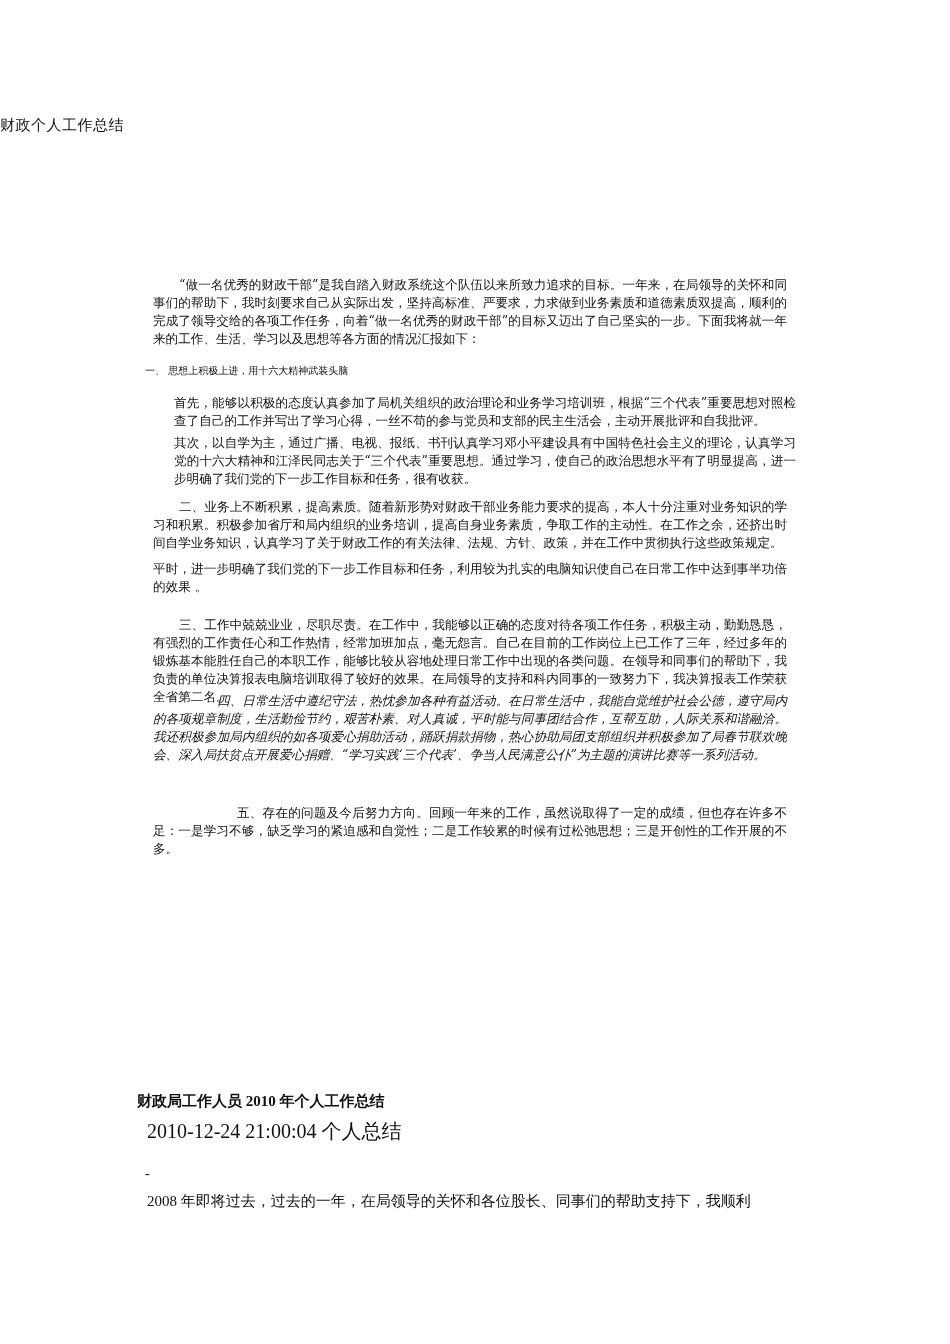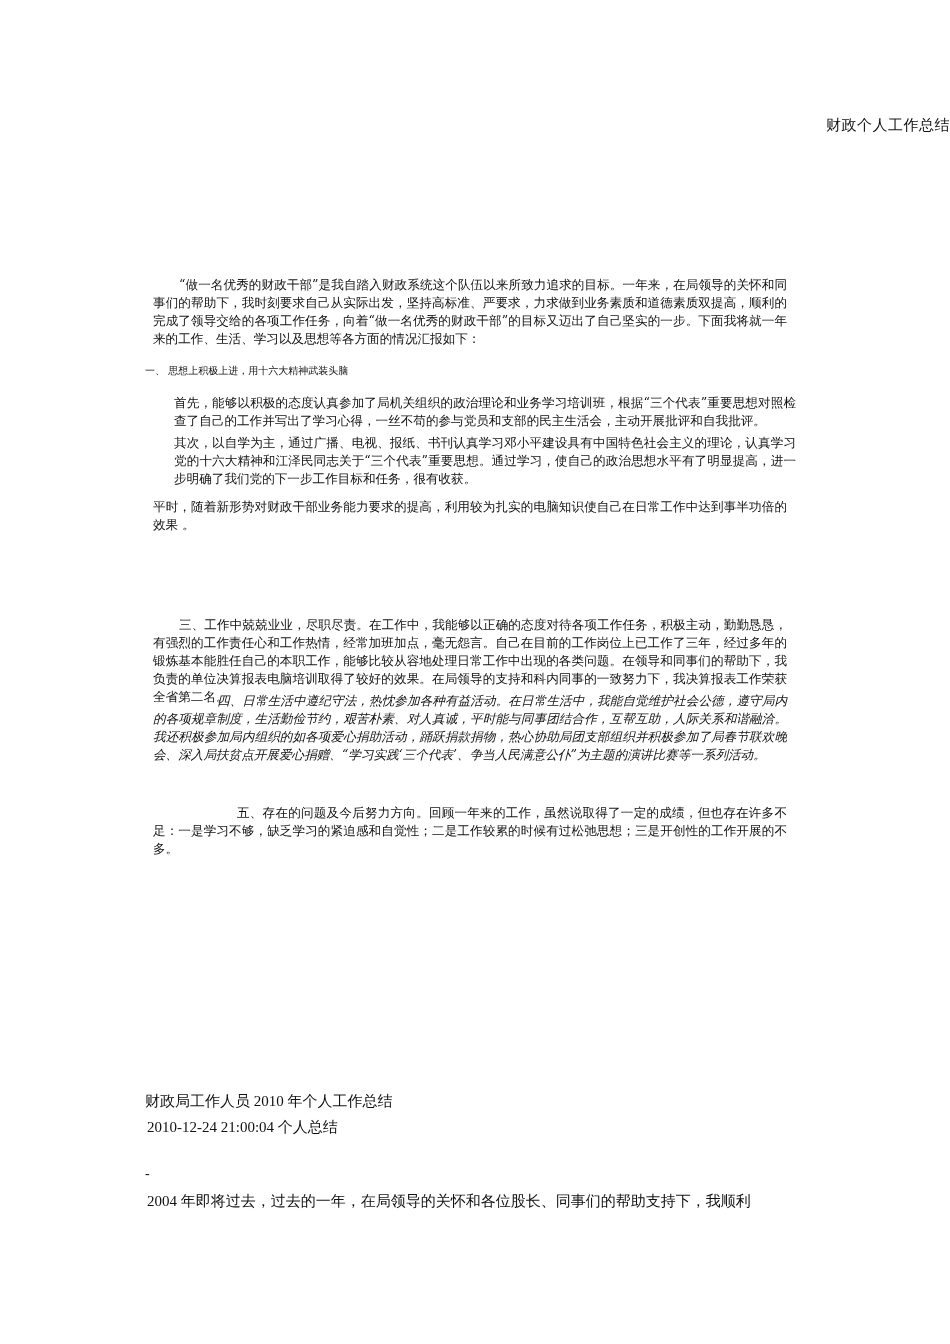--- a/index.html
+++ b/index.html
@@ -3,21 +3,21 @@
 <meta charset="utf-8">
 <style>
   html, body { margin: 0; padding: 0; background: #ffffff; }
   body {
     width: 950px; height: 1344px; position: relative; overflow: hidden;
     font-family: "DejaVu Serif", "Liberation Serif", serif;
     color: #111;
   }
   .abs { position: absolute; }
   .title {
-    top: 116px; left: 0; width: 950px; text-align: right;
+    top: 116px; left: 0; width: 950px; text-align: left;
     font-size: 15px; letter-spacing: 0.5px;
   }
   .para {
     left: 145px; width: 650px;
     font-size: 12.6px; line-height: 18px;
     text-align: justify;
   }
   .para p { margin: 8px; }
   .ind1 { text-indent: 26px; }
   .ind2 { text-indent: 64px; font-style: italic; }
@@ -25,22 +25,22 @@
   .sec1-head { top: 362px; left: 145px; font-size: 10px; line-height: 18px; }
   .sec1-body { left: 174px; width: 622px; font-size: 12.6px; line-height: 18px; text-align: justify; }
   .sec1-body p { margin: 0; }
   .p2 { top: 268px; }
   .s1a { top: 394px; }
   .s1b { top: 434px; }
   .s2 { top: 490px; }
   .s3 { top: 608px; }
   .s4 { top: 684px; }
   .s5 { top: 796px; }
-  .doc2-title { top: 1092px; left: 145px; font-size: 15px; font-family: "Liberation Serif", serif; }
-  .doc2-meta { top: 1118px; left: 147px; font-size: 15px; font-family: "Liberation Serif", serif; }
+  .doc2-title { top: 1092px; left: 137px; font-size: 15px; font-family: "Liberation Serif", serif; font-weight: bold; }
+  .doc2-meta { top: 1118px; left: 147px; font-size: 20px; font-family: "Liberation Serif", serif; }
   .doc2-dash { top: 1166px; left: 145px; font-size: 14px; font-family: "Liberation Serif", serif; }
   .doc2-body { top: 1192px; left: 147px; width: 700px; font-size: 15px; font-family: "Liberation Serif", serif; white-space: nowrap; }
 </style>
 </head>
 <body>
 
 <div class="abs title">财政个人工作总结</div>
 
 <div class="abs para p2">
   <p class="ind1">“做一名优秀的财政干部”是我自踏入财政系统这个队伍以来所致力追求的目标。一年来，在局领导的关怀和同事们的帮助下，我时刻要求自己从实际出发，坚持高标准、严要求，力求做到业务素质和道德素质双提高，顺利的完成了领导交给的各项工作任务，向着“做一名优秀的财政干部”的目标又迈出了自己坚实的一步。下面我将就一年来的工作、生活、学习以及思想等各方面的情况汇报如下：</p>
@@ -48,31 +48,32 @@
 
 <div class="abs sec1-head">一、 思想上积极上进，用十六大精神武装头脑</div>
 <div class="abs sec1-body s1a">
   <p>首先，能够以积极的态度认真参加了局机关组织的政治理论和业务学习培训班，根据“三个代表”重要思想对照检查了自己的工作并写出了学习心得，一丝不苟的参与党员和支部的民主生活会，主动开展批评和自我批评。</p>
 </div>
 <div class="abs sec1-body s1b">
   <p>其次，以自学为主，通过广播、电视、报纸、书刊认真学习邓小平建设具有中国特色社会主义的理论，认真学习党的十六大精神和江泽民同志关于“三个代表”重要思想。通过学习，使自己的政治思想水平有了明显提高，进一步明确了我们党的下一步工作目标和任务，很有收获。</p>
 </div>
 
 <div class="abs para s2">
-  <p>平时，随着新形势对财政干部业务能力要求的提高，利用较为扎实的电脑知识使自己在日常工作中达到事半功倍的效果 。</p>
+  <p class="ind1">二、业务上不断积累，提高素质。随着新形势对财政干部业务能力要求的提高，本人十分注重对业务知识的学习和积累。积极参加省厅和局内组织的业务培训，提高自身业务素质，争取工作的主动性。在工作之余，还挤出时间自学业务知识，认真学习了关于财政工作的有关法律、法规、方针、政策，并在工作中贯彻执行这些政策规定。</p>
+  <p>平时，进一步明确了我们党的下一步工作目标和任务，利用较为扎实的电脑知识使自己在日常工作中达到事半功倍的效果 。</p>
 </div>
 
 <div class="abs para s3">
   <p class="ind1">三、工作中兢兢业业，尽职尽责。在工作中，我能够以正确的态度对待各项工作任务，积极主动，勤勤恳恳，有强烈的工作责任心和工作热情，经常加班加点，毫无怨言。自己在目前的工作岗位上已工作了三年，经过多年的锻炼基本能胜任自己的本职工作，能够比较从容地处理日常工作中出现的各类问题。在领导和同事们的帮助下，我负责的单位决算报表电脑培训取得了较好的效果。在局领导的支持和科内同事的一致努力下，我决算报表工作荣获全省第二名。</p>
 </div>
 
 <div class="abs para s4">
   <p class="ind2">四、日常生活中遵纪守法，热忱参加各种有益活动。在日常生活中，我能自觉维护社会公德，遵守局内的各项规章制度，生活勤俭节约，艰苦朴素、对人真诚，平时能与同事团结合作，互帮互助，人际关系和谐融洽。我还积极参加局内组织的如各项爱心捐助活动，踊跃捐款捐物，热心协助局团支部组织并积极参加了局春节联欢晚会、深入局扶贫点开展爱心捐赠、“学习实践‘三个代表’、争当人民满意公仆”为主题的演讲比赛等一系列活动。</p>
 </div>
 
 <div class="abs para s5">
   <p class="ind3">五、存在的问题及今后努力方向。回顾一年来的工作，虽然说取得了一定的成绩，但也存在许多不足：一是学习不够，缺乏学习的紧迫感和自觉性；二是工作较累的时候有过松弛思想；三是开创性的工作开展的不多。</p>
 </div>
 
 <div class="abs doc2-title">财政局工作人员 2010 年个人工作总结</div>
 <div class="abs doc2-meta">2010-12-24 21:00:04  个人总结</div>
 <div class="abs doc2-dash">-</div>
-<div class="abs doc2-body">2004 年即将过去，过去的一年，在局领导的关怀和各位股长、同事们的帮助支持下，我顺利</div>
+<div class="abs doc2-body">2008 年即将过去，过去的一年，在局领导的关怀和各位股长、同事们的帮助支持下，我顺利</div>
 
 </body></html>

